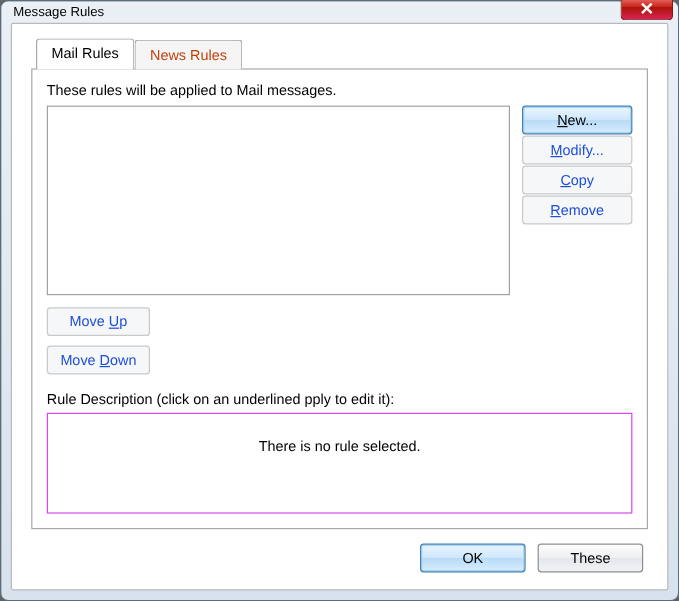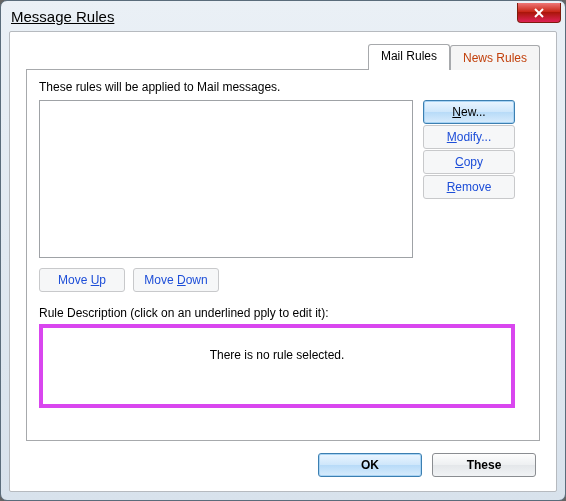--- a/index.html
+++ b/index.html
@@ -22,21 +22,21 @@
     display: flex;
     flex-direction: column;
   }
   .titlebar {
     height: 30px;
     display: flex;
     align-items: center;
     padding: 0 4px 0 10px;
     color: #000;
   }
-  .titlebar-text { flex:1; font-size:15px;text-decoration:underline; }
+  .titlebar-text { flex:1; font-size:11px; }
   .win-close {
     width: 44px;
     height: 20px;
     background: linear-gradient(#e77,#c8281a 45%,#a71505 46%,#d25);
     border: 1px solid #7e1b0d;
     border-top: none;
     border-radius: 0 0 4px 4px;
     display:flex; align-items:center; justify-content:center;
     margin-top:-6px;
     cursor: pointer;
@@ -49,21 +49,20 @@
     border: 1px solid #b6babf;
     border-radius: 2px;
     padding: 12px 16px 14px 16px;
     display:flex;
     flex-direction:column;
   }
   .tabs {
     display:flex;
     gap:0;
     margin-left:4px;
-    justify-content:flex-end;
   }
   .tab {
     padding: 4px 12px 5px 12px;
     border: 1px solid #a7a9ac;
     border-bottom: none;
     background:#fff;
     border-radius: 3px 3px 0 0;
     font-size:12px;
     position:relative;
     z-index:2;
@@ -73,21 +72,21 @@
     background:#f5f5f5;
     color:#c2410c;
     padding-top:5px;
     z-index:1;
     margin-top:1px;
   }
   .panel {
     border:1px solid #a7a9ac;
     flex:1;
     margin-top:-1px;
-    padding: 10px 24px 12px 12px;
+    padding: 10px 12px 12px 12px;
     display:flex;
     flex-direction:column;
     position:relative;
   }
   .apply-text { margin-bottom:6px; }
   .mid-row { display:flex; gap:10px; }
   .rules-list {
     flex:1;
     height:158px;
     border:1px solid #9fa2a6;
@@ -113,42 +112,42 @@
     border-color:#c8c9cb;
     background:#f6f7f8;
     cursor:default;
   }
   button.aero.focus {
     background: linear-gradient(#eaf5ff,#cfe7fb 48%,#b8dbf8 52%,#d8ecfc);
     border-color:#3c7fb1;
     box-shadow: 0 0 0 1px #a7d3f4 inset;
   }
   .u { text-decoration: underline; }
-  .move-row { display:flex; gap:8px; margin-top:10px; }
+  .move-row { display:flex; gap:8px; margin-top:10px;flex-direction:column; }
   .move-row button { width:86px; }
   .desc-label { margin-top:14px; }
   .desc-box {
-    border:4px solid #d946ef;
+    border:1px solid #d946ef;
     background:#fff;
     height:84px;
     margin-top:4px;
     display:flex;
     align-items:flex-start;
     justify-content:center;
     padding-top:20px;
     color:#000;
   }
   .footer {
     display:flex;
     justify-content:flex-end;
     gap:10px;
     margin-top:12px;
     padding-right:4px;
   }
-  .footer button { width:104px;font-weight:bold; }
+  .footer button { width:88px; }
 </style>
 </head>
 <body>
 
 <div class="window">
   <div class="titlebar">
     <span class="titlebar-text">Message Rules</span>
     <div class="win-close">
       <svg width="12" height="10" viewBox="0 0 12 10">
         <line x1="2" y1="1" x2="10" y2="9"></line>

